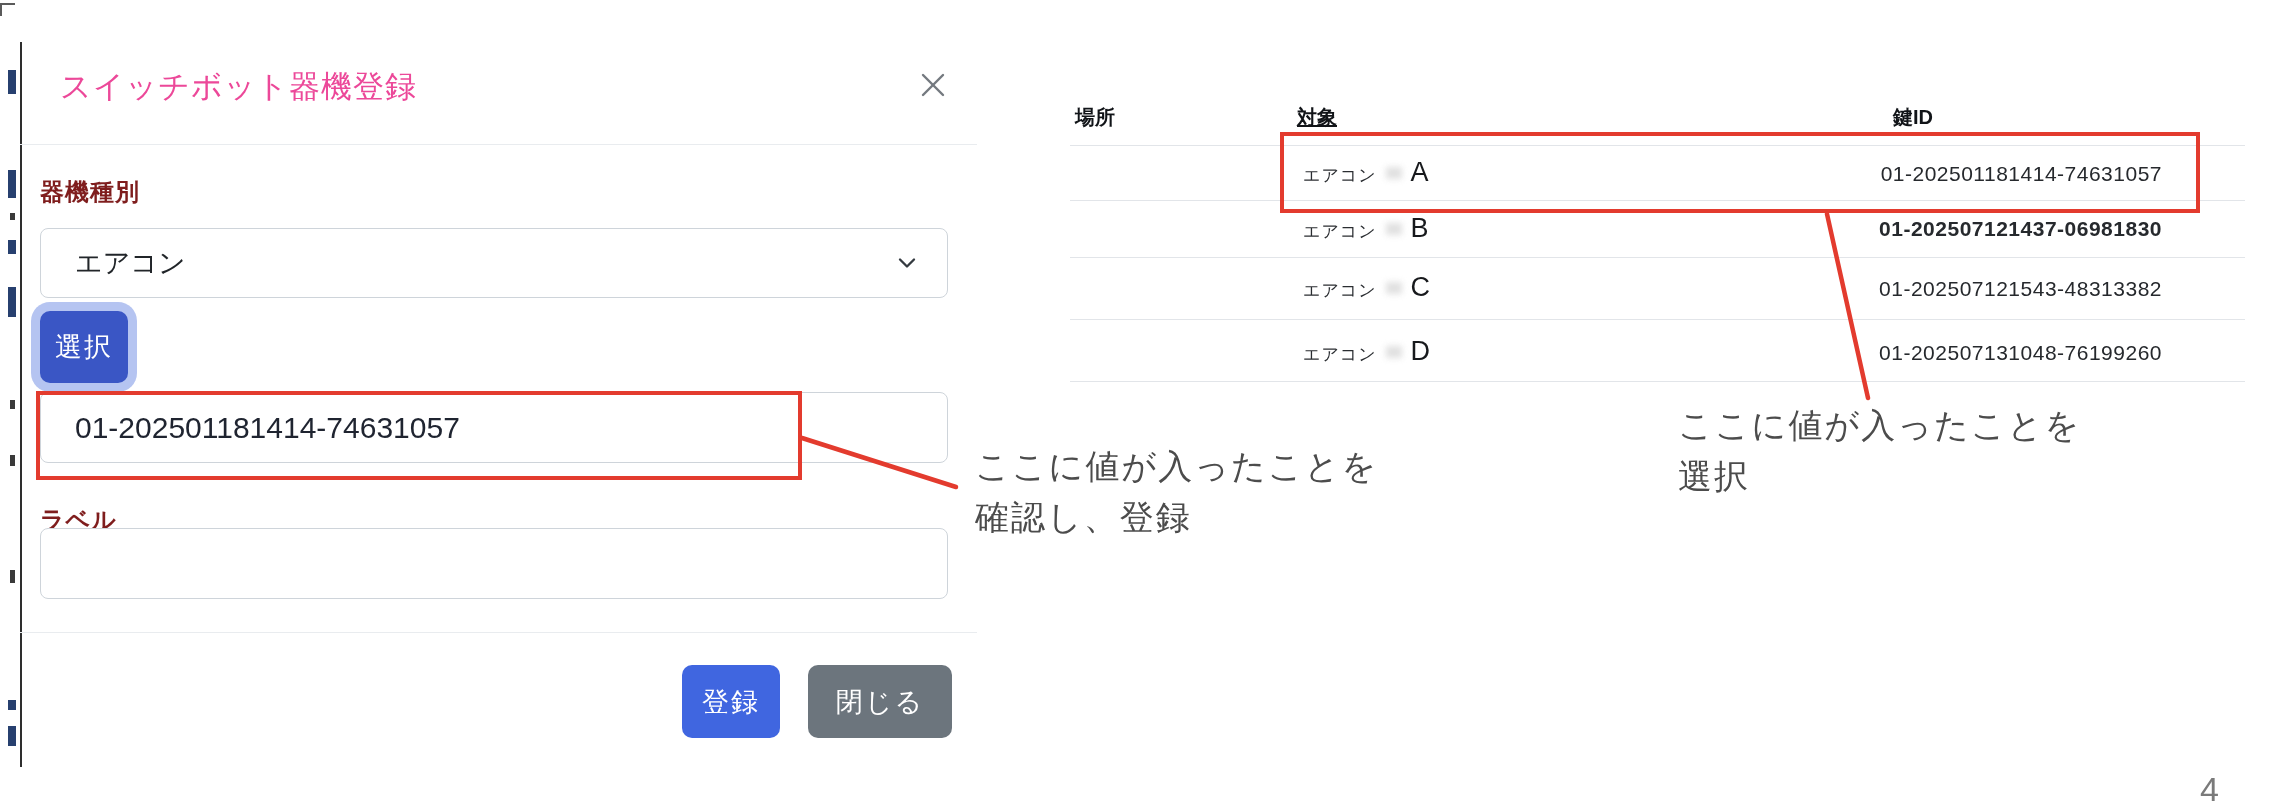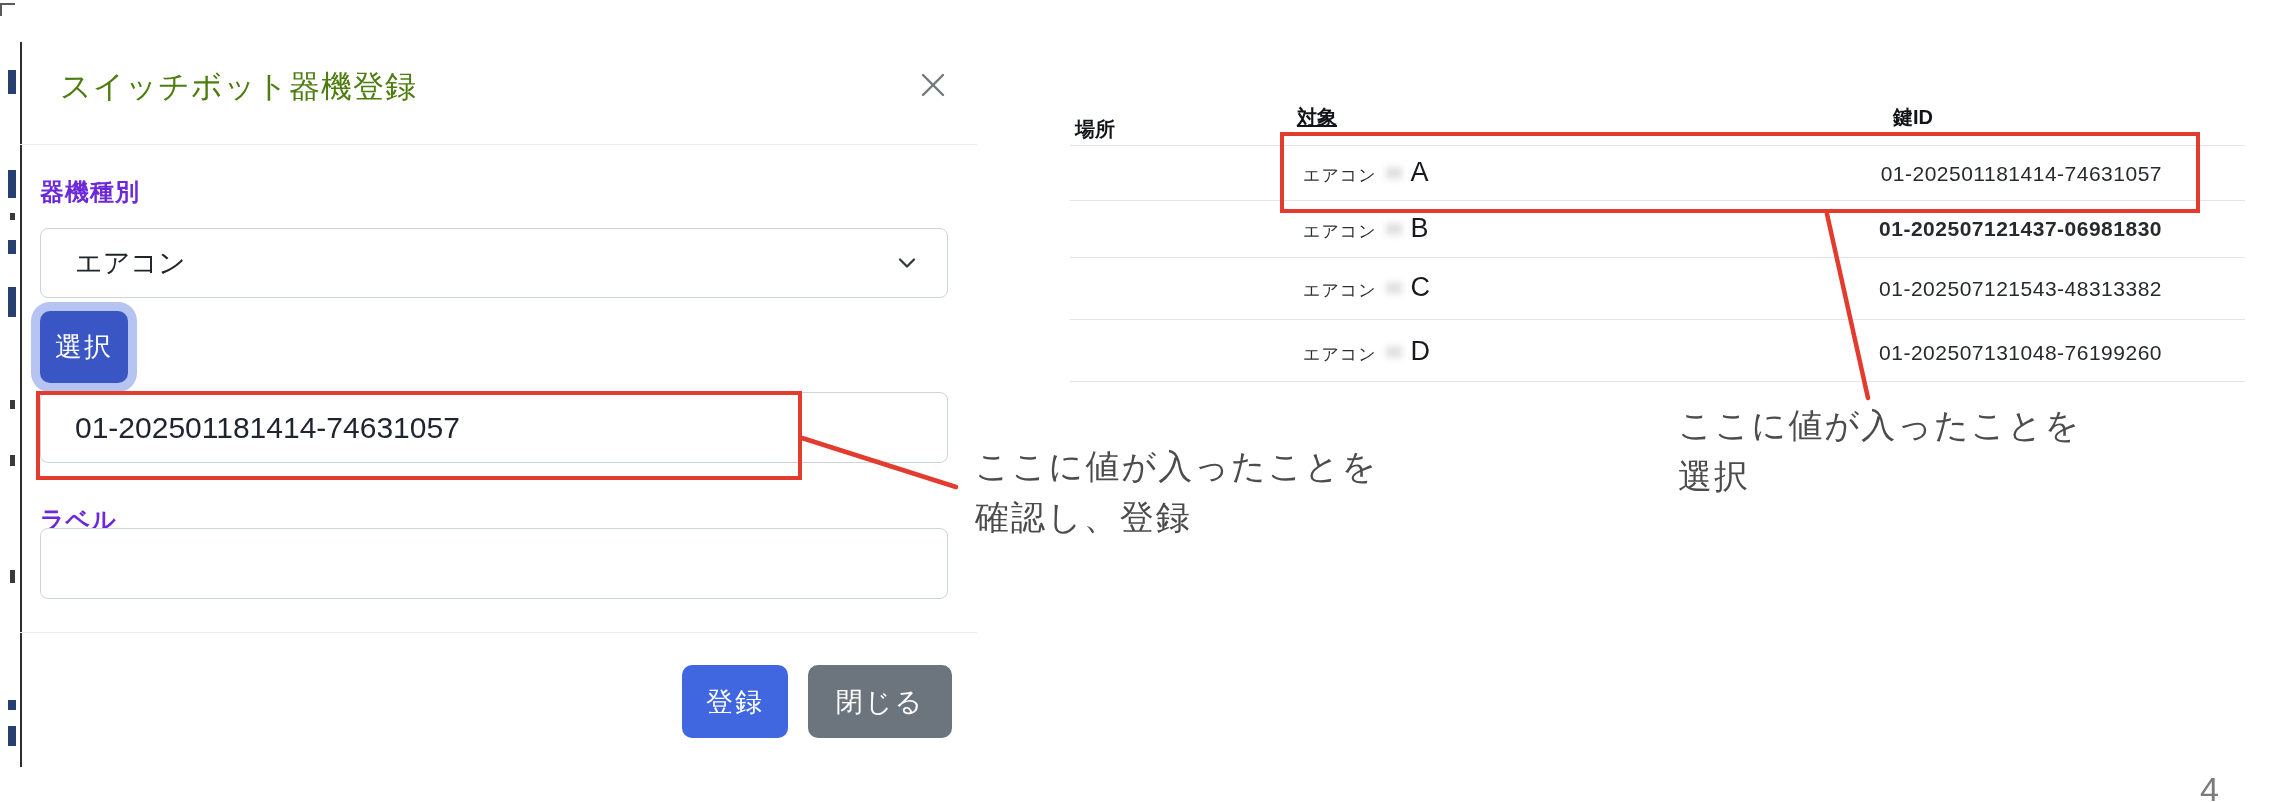--- a/index.html
+++ b/index.html
@@ -14,28 +14,28 @@
   .abs{position:absolute;}
 
   
   .modal{
     left:20px;top:42px;width:957px;height:725px;
     background:#ffffff;
     border-left:2px solid #2e2e2e;
   }
   .modal-title{
     left:60px;top:66px;
-    font-size:31px;letter-spacing:1px;color:#4d7c0f;
+    font-size:31px;letter-spacing:1px;color:#ec4899;
   }
   .modal-close{left:916px;top:68px;width:36px;height:36px;cursor:pointer;}
   .hdr-divider{left:20px;top:144px;width:957px;height:0;border-top:1px solid #e9ecef;}
   .ftr-divider{left:20px;top:632px;width:957px;height:0;border-top:1px solid #e9ecef;}
 
   .field-label{
-    left:40px;font-size:24px;font-weight:bold;color:#6d28d9;letter-spacing:1px;
+    left:40px;font-size:24px;font-weight:bold;color:#7f1d1d;letter-spacing:1px;
   }
   .select-box{
     left:40px;top:228px;width:908px;height:70px;
     background:#fff;border:1px solid #ced4da;border-radius:8px;
     box-sizing:border-box;display:flex;align-items:center;
     padding:0 26px 0 34px;cursor:pointer;
   }
   .select-box .sel-text{font-size:27px;color:#212529;flex:1;}
   .text-input{
     left:40px;width:908px;height:71px;
@@ -46,21 +46,21 @@
   .btn{
     display:flex;align-items:center;justify-content:center;
     color:#ffffff;border-radius:10px;cursor:pointer;
     font-size:27px;letter-spacing:2px;
   }
   .btn-select{
     left:40px;top:311px;width:88px;height:72px;
     background:#3a56c5;
     box-shadow:0 0 0 9px #b5c4f1;
   }
-  .btn-register{left:682px;top:665px;width:106px;height:73px;background:#4066e0;}
+  .btn-register{left:682px;top:665px;width:98px;height:73px;background:#4066e0;}
   .btn-close{left:808px;top:665px;width:144px;height:73px;background:#6c757d;}
 
   
   .th{font-size:20px;font-weight:bold;color:#111418;top:104px;}
   .row-line{left:1070px;width:1175px;height:0;border-top:1px solid #e2e5e9;}
   .target-cell{
     display:flex;align-items:baseline;gap:9px;
     font-size:17px;color:#2a2d31;letter-spacing:1px;
   }
   .target-cell .big-letter{font-size:27px;color:#17191c;}
@@ -145,21 +145,21 @@
 
 <div class="abs text-input" style="top:528px;">
   <span></span>
 </div>
 
 <div class="abs ftr-divider"></div>
 
 <div class="abs btn btn-register">登録</div>
 <div class="abs btn btn-close">閉じる</div>
 
-<div class="abs th" style="left:1075px;margin-top:12px;">場所</div>
+<div class="abs th" style="left:1075px;">場所</div>
 <div class="abs th" style="left:1297px;text-decoration:underline;">対象</div>
 <div class="abs th" style="left:1893px;">鍵ID</div>
 
 <div class="abs row-line" style="top:145px;"></div>
 <div class="abs row-line" style="top:200px;"></div>
 <div class="abs row-line" style="top:257px;"></div>
 <div class="abs row-line" style="top:319px;"></div>
 <div class="abs row-line" style="top:381px;"></div>
 
 <div class="abs target-cell" style="left:1303px;top:157px;">

